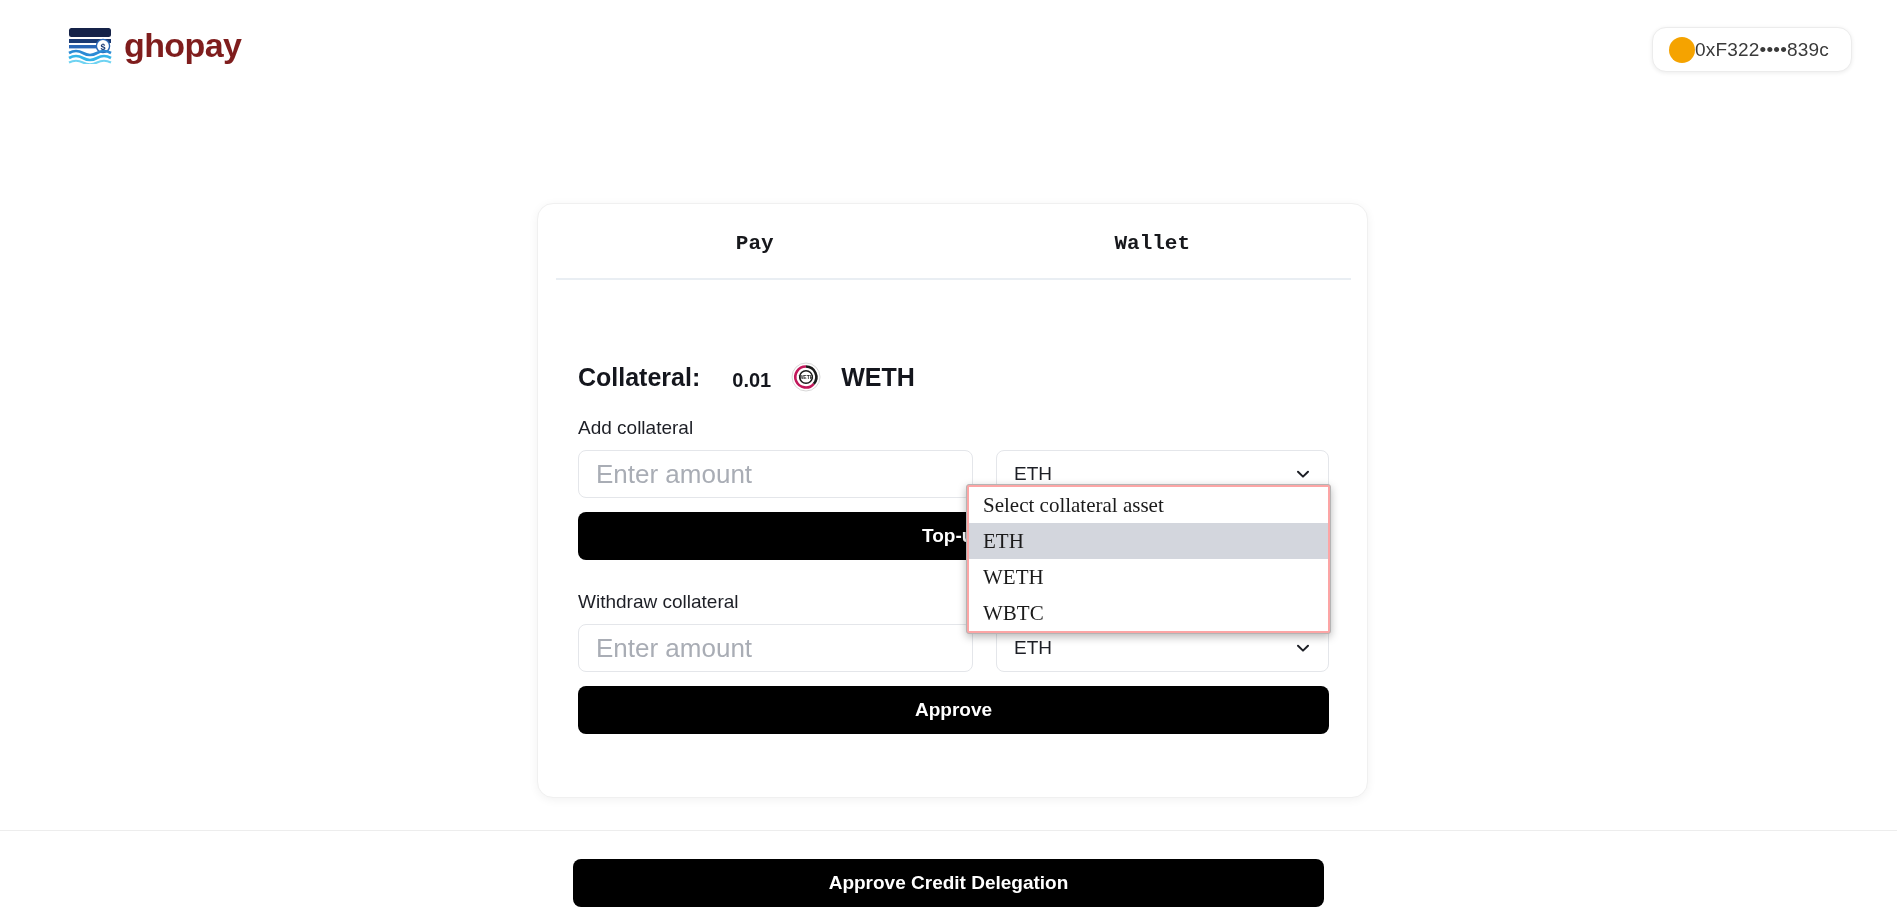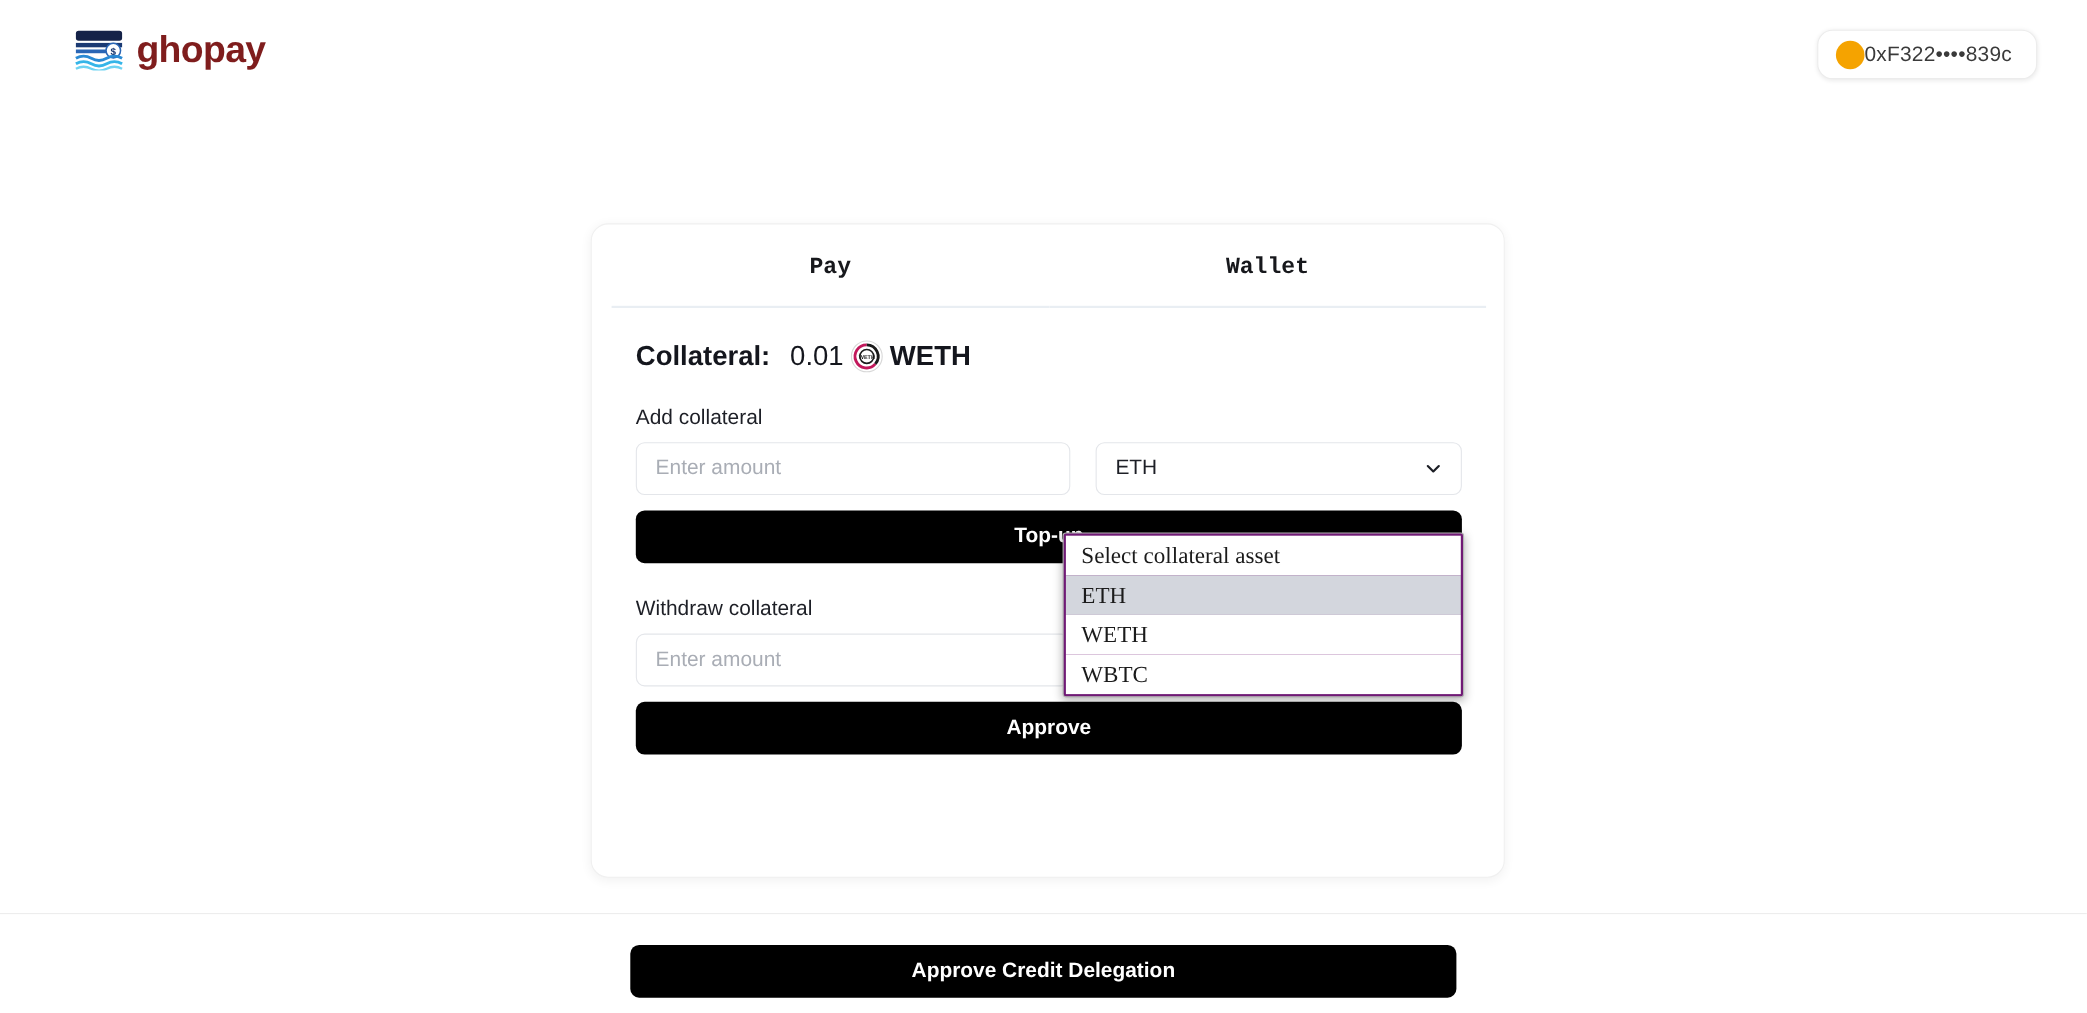--- a/index.html
+++ b/index.html
@@ -119,36 +119,37 @@
   
   .body {
     position: absolute;
     left: 40px;
     top: 100px;
     width: 751px;
   }
 
   .balance-row {
     display: flex;
-    align-items: center;
-    gap: 6px;
+    align-items: flex-end;
+    gap: 20px;
     height: 40px;
     margin-bottom: 26px;
+    margin-top: 48px;
   }
 
   .balance-label {
     font-size: 25px;
     font-weight: 700;
     color: #14161d;
     margin-right: 12px;
   }
 
   .balance-amount {
-    font-size: 25px;
-    font-weight: 400;
+    font-size: 20px;
+    font-weight: 700;
     color: #14161d;
   }
 
   .token-icon {
     width: 30px;
     height: 30px;
     flex: none;
     display: block;
   }
 
@@ -170,21 +171,21 @@
     gap: 23px;
     margin-bottom: 14px;
   }
 
   .amount-input {
     width: 430px;
     height: 48px;
     border: 1px solid #e4e6ea;
     border-radius: 8px;
     padding: 0 17px;
-    font-size: 19px;
+    font-size: 26px;
     color: #4c1d95;
     font-family: "Liberation Sans", sans-serif;
     background: #fff;
     outline: none;
   }
 
   .amount-input::placeholder { color: #a9adb5; }
 
   .asset-select {
     position: relative;
@@ -229,21 +230,21 @@
   }
 
   .action-btn.last { margin-bottom: 0; }
 
   
   .dropdown-popup {
     position: absolute;
     left: 966px;
     top: 484px;
     width: 365px;
-    background: #701a75;
+    background: #fca5a5;
     border: 1px solid #b4b4b4;
     border-radius: 3px;
     box-shadow: 0 3px 9px rgba(0,0,0,0.28);
     padding: 2px;
     z-index: 50;
   }
 
   .dropdown-item {
     height: 36px;
     display: flex;

